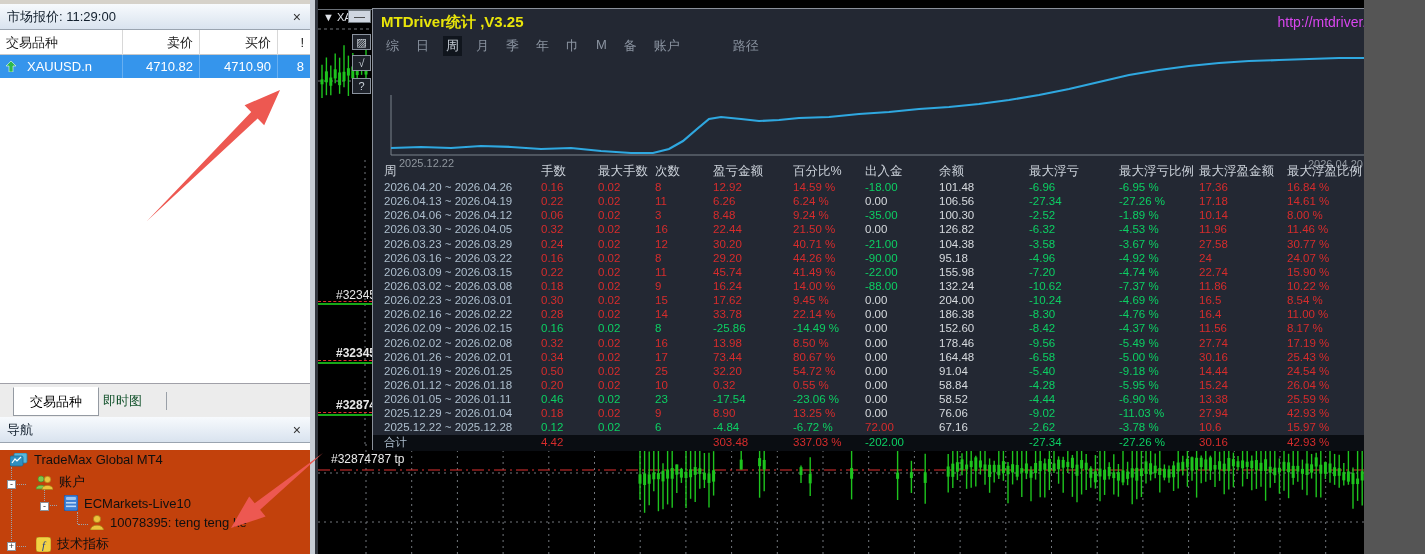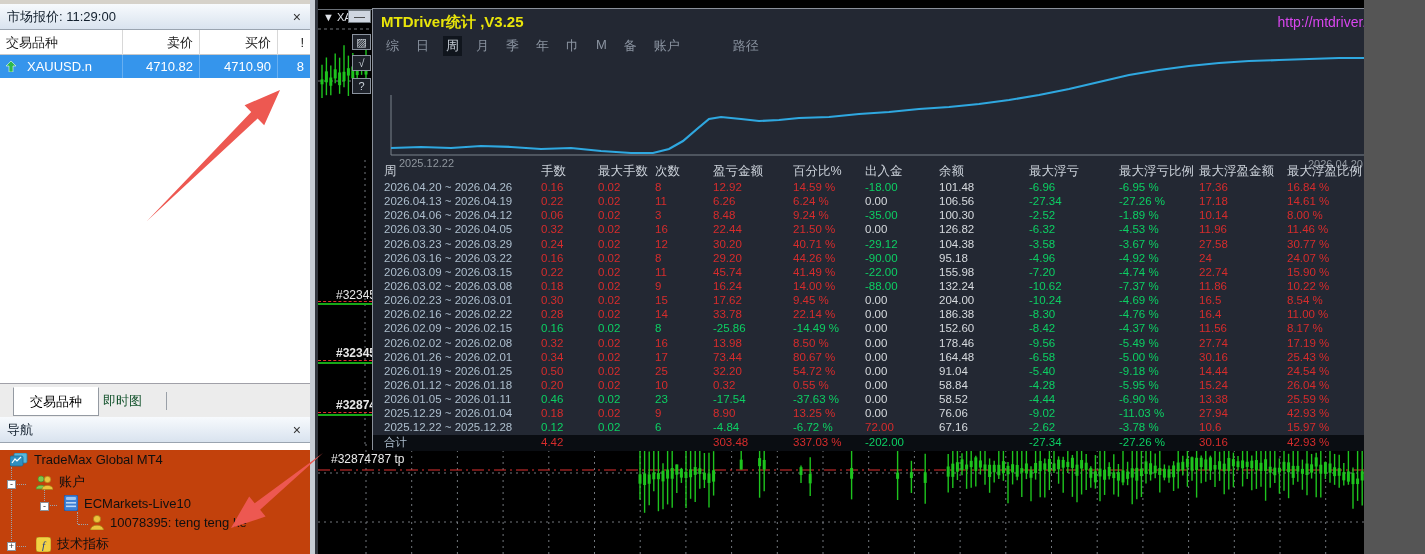--- a/index.html
+++ b/index.html
@@ -639,21 +639,21 @@
           <span class="c-red">11.96</span>
           <span class="c-red">11.46 %</span>
         </div>
         <div class="srow stat-grid">
           <span class="c-date">2026.03.23 ~ 2026.03.29</span>
           <span class="c-red">0.24</span>
           <span class="c-red">0.02</span>
           <span class="c-red">12</span>
           <span class="c-red">30.20</span>
           <span class="c-red">40.71 %</span>
-          <span class="c-green">-29.12</span>
+          <span class="c-green">-21.00</span>
           <span class="c-plain">104.38</span>
           <span class="c-green">-3.58</span>
           <span class="c-green">-3.67 %</span>
           <span class="c-red">27.58</span>
           <span class="c-red">30.77 %</span>
         </div>
         <div class="srow stat-grid">
           <span class="c-date">2026.03.16 ~ 2026.03.22</span>
           <span class="c-red">0.16</span>
           <span class="c-red">0.02</span>
@@ -792,21 +792,21 @@
           <span class="c-green">-5.95 %</span>
           <span class="c-red">15.24</span>
           <span class="c-red">26.04 %</span>
         </div>
         <div class="srow stat-grid">
           <span class="c-date">2026.01.05 ~ 2026.01.11</span>
           <span class="c-green">0.46</span>
           <span class="c-green">0.02</span>
           <span class="c-green">23</span>
           <span class="c-green">-17.54</span>
-          <span class="c-green">-37.63 %</span>
+          <span class="c-green">-23.06 %</span>
           <span class="c-plain">0.00</span>
           <span class="c-plain">58.52</span>
           <span class="c-green">-4.44</span>
           <span class="c-green">-6.90 %</span>
           <span class="c-red">13.38</span>
           <span class="c-red">25.59 %</span>
         </div>
         <div class="srow stat-grid">
           <span class="c-date">2025.12.29 ~ 2026.01.04</span>
           <span class="c-red">0.18</span>

